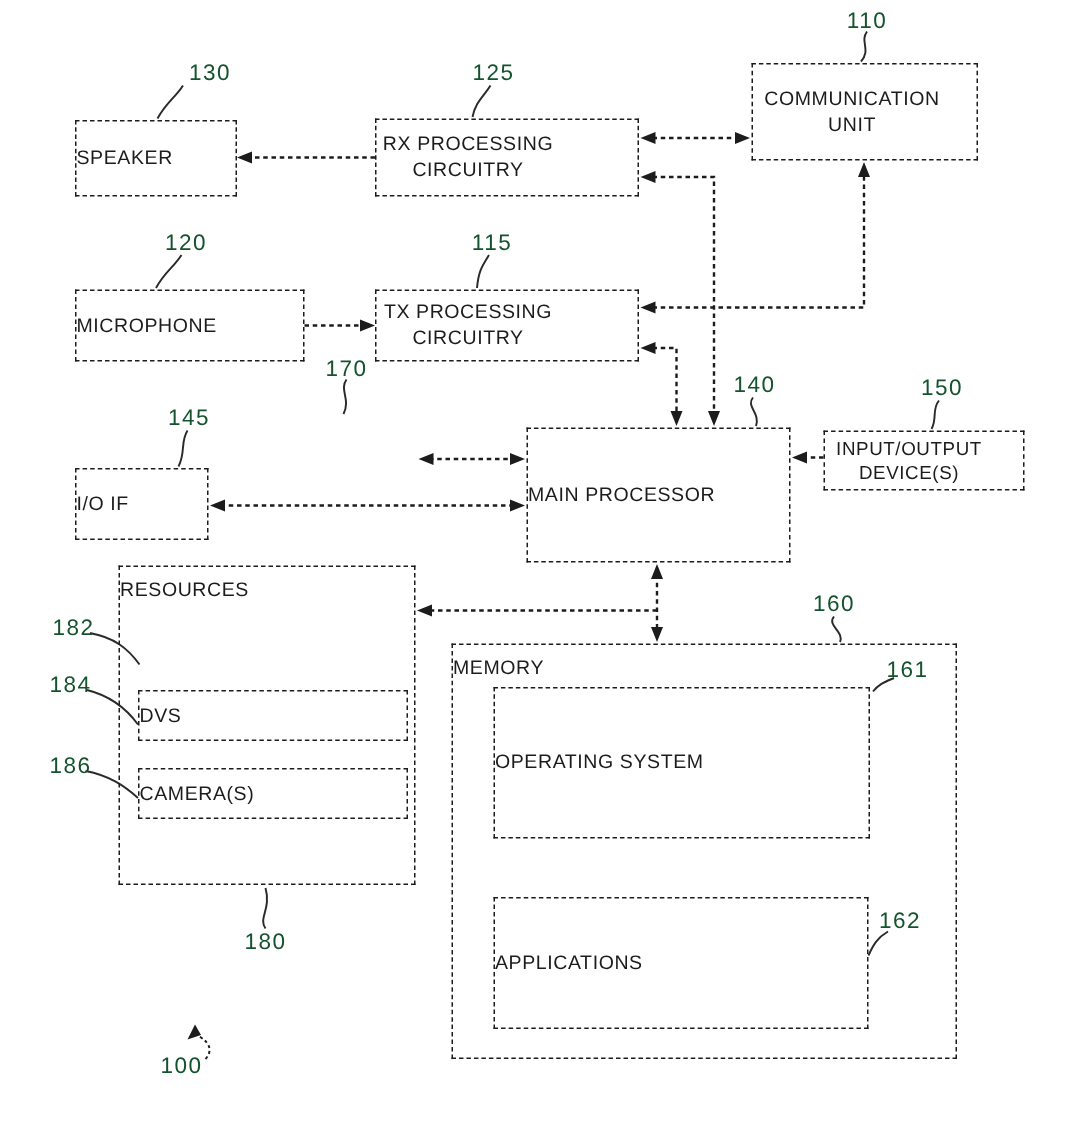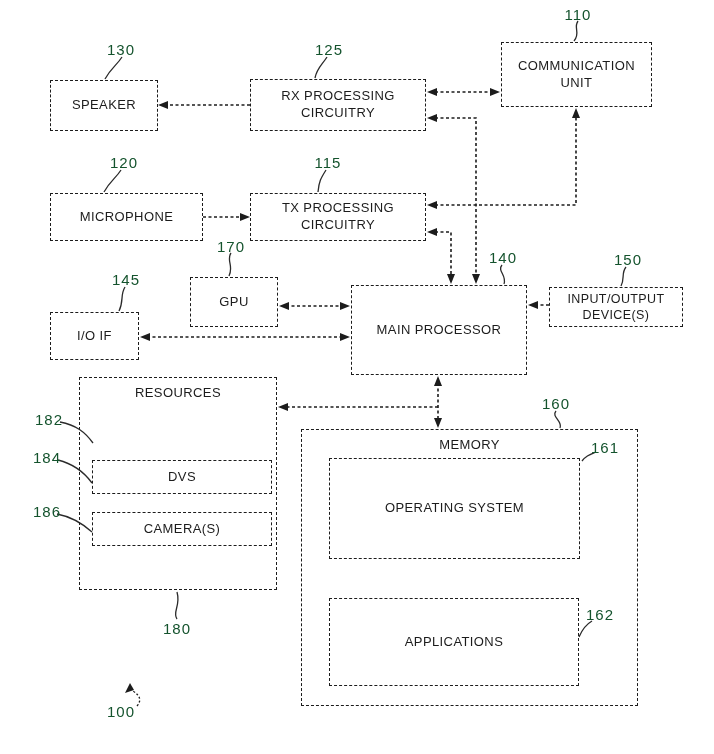--- a/index.html
+++ b/index.html
@@ -2,21 +2,21 @@
 <html><head>
 <meta charset="utf-8">
 <style>
   html,body{margin:0;padding:0;background:#ffffff;}
   body{width:714px;height:754px;font-family:"Liberation Sans",sans-serif;}
   .fig{position:relative;width:714px;height:754px;background:#ffffff;overflow:hidden;}
   .wires{position:absolute;left:0;top:0;width:714px;height:754px;pointer-events:none;}
   .box{
     position:absolute;
     border:1.6px dashed #1c1c1c;
-    display:flex;align-items:center;justify-content:center;
+    display:flex;align-items:center;justify-content:flex-start;
     text-align:center;color:#1c1c1c;
     font-size:13px;letter-spacing:.4px;line-height:1.3;
     box-sizing:border-box;background:transparent;
   }
   .box .label{display:block;}
   .container-box{align-items:flex-start;}
   .container-box .label{margin-top:7px;}
   .w130{max-width:132px;}
   .w122{max-width:122px;}
   .w110{max-width:112px;font-size:12.5px;}
@@ -135,23 +135,20 @@
   </div>
   <div class="box b-rx">
     <span class="label w122">RX PROCESSING CIRCUITRY</span>
   </div>
   <div class="box b-mic">
     <span class="label">MICROPHONE</span>
   </div>
   <div class="box b-tx">
     <span class="label w122">TX PROCESSING CIRCUITRY</span>
   </div>
-  <div class="box b-gpu">
-    <span class="label">GPU</span>
-  </div>
   <div class="box b-ioif">
     <span class="label">I/O IF</span>
   </div>
   <div class="box b-iodev">
     <span class="label w110">INPUT/OUTPUT DEVICE(S)</span>
   </div>
   <div class="box b-main">
     <span class="label">MAIN PROCESSOR</span>
   </div>
 
@@ -169,21 +166,21 @@
     <span class="label">MEMORY</span>
   </div>
   <div class="box b-os">
     <span class="label">OPERATING SYSTEM</span>
   </div>
   <div class="box b-apps">
     <span class="label">APPLICATIONS</span>
   </div>
 
   <span class="ref" style="left:578px;top:14px;">110</span>
-  <span class="ref" style="left:121px;top:49px;">130</span>
+  <span class="ref" style="left:140px;top:49px;">130</span>
   <span class="ref" style="left:329px;top:49px;">125</span>
   <span class="ref" style="left:124px;top:162px;">120</span>
   <span class="ref" style="left:328px;top:162px;">115</span>
   <span class="ref" style="left:231px;top:246px;">170</span>
   <span class="ref" style="left:503px;top:257px;">140</span>
   <span class="ref" style="left:628px;top:259px;">150</span>
   <span class="ref" style="left:126px;top:279px;">145</span>
   <span class="ref" style="left:556px;top:403px;">160</span>
   <span class="ref" style="left:605px;top:447px;">161</span>
   <span class="ref" style="left:600px;top:614px;">162</span>

